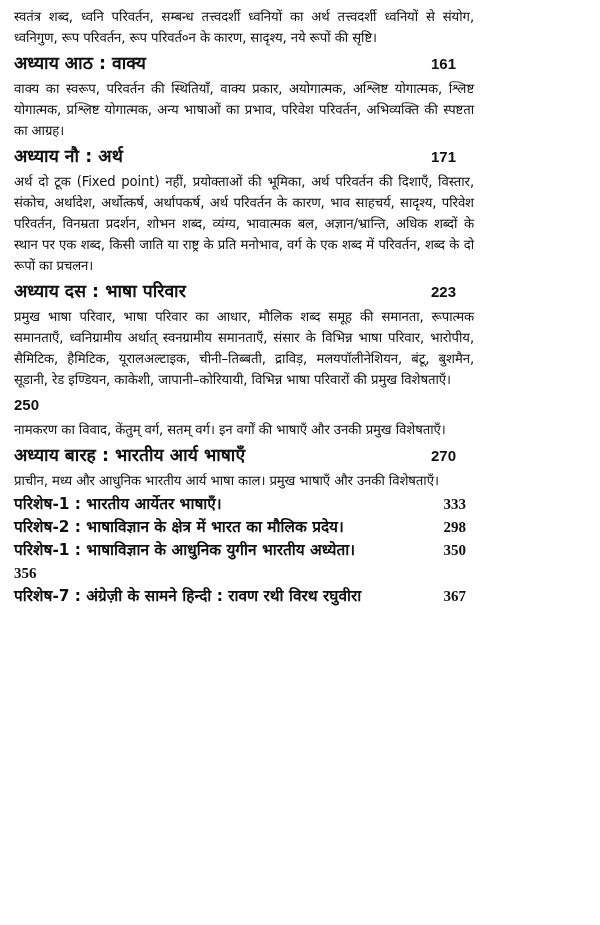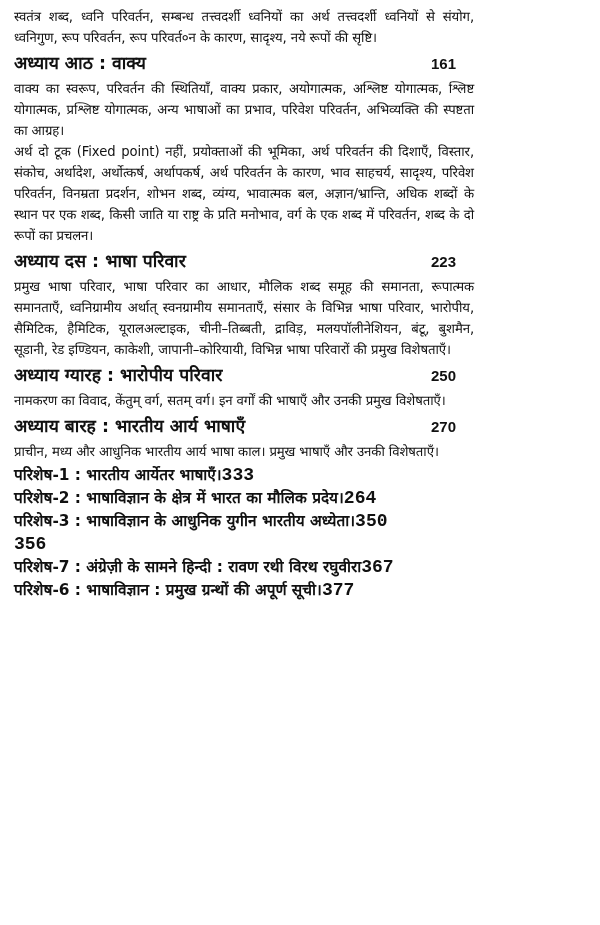--- a/index.html
+++ b/index.html
@@ -13,88 +13,87 @@
     font-size: 13.2px; line-height: 21px; text-align: justify;
     margin: 0; letter-spacing: -0.1px;
   }
   .heading {
     display: flex; justify-content: space-between; align-items: baseline;
     font-weight: bold; font-size: 17.5px; line-height: 28px;
     margin: 1px 16px 0 0; padding-right: 2px; gap: 12px;
   }
   .heading .num { font-family: "Liberation Sans", sans-serif; font-size: 15px; }
   .appx {
-    display: flex; align-items: baseline;
+    display: flex; justify-content: space-between; align-items: baseline;
     font-weight: bold; font-size: 15.4px; line-height: 23px; padding-right: 8px;
   }
-  .appx .num { font-family: Liberation Mono, monospace; font-size: 18px; }
+  .appx .num { font-family: Liberation Serif, serif; font-size: 15px; }
   .appx-list { margin-top: 2px; }
 </style>
 </head>
 <body>
 
 <div class="page">
 
   <p class="para">स्वतंत्र शब्द, ध्वनि परिवर्तन, सम्बन्ध तत्त्वदर्शी ध्वनियों का अर्थ तत्त्वदर्शी ध्वनियों से संयोग, ध्वनिगुण, रूप परिवर्तन, रूप परिवर्त०न के कारण, सादृश्य, नये रूपों की सृष्टि।</p>
 
   <div>
     <div class="heading">
       <span>अध्याय आठ : वाक्य</span>
       <span class="num">161</span>
     </div>
     <p class="para">वाक्य का स्वरूप, परिवर्तन की स्थितियाँ, वाक्य प्रकार, अयोगात्मक, अश्लिष्ट योगात्मक, श्लिष्ट योगात्मक, प्रश्लिष्ट योगात्मक, अन्य भाषाओं का प्रभाव, परिवेश परिवर्तन, अभिव्यक्ति की स्पष्टता का आग्रह।</p>
   </div>
 
   <div>
+    <div class="heading">
+      <span>अध्याय नौ : अर्थ</span>
+      <span class="num">171</span>
+    </div>
     <p class="para">अर्थ दो टूक (Fixed point) नहीं, प्रयोक्ताओं की भूमिका, अर्थ परिवर्तन की दिशाएँ, विस्तार, संकोच, अर्थादेश, अर्थोत्कर्ष, अर्थापकर्ष, अर्थ परिवर्तन के कारण, भाव साहचर्य, सादृश्य, परिवेश परिवर्तन, विनम्रता प्रदर्शन, शोभन शब्द, व्यंग्य, भावात्मक बल, अज्ञान/भ्रान्ति, अधिक शब्दों के स्थान पर एक शब्द, किसी जाति या राष्ट्र के प्रति मनोभाव, वर्ग के एक शब्द में परिवर्तन, शब्द के दो रूपों का प्रचलन।</p>
   </div>
 
   <div>
     <div class="heading">
       <span>अध्याय दस : भाषा परिवार</span>
       <span class="num">223</span>
     </div>
     <p class="para">प्रमुख भाषा परिवार, भाषा परिवार का आधार, मौलिक शब्द समूह की समानता, रूपात्मक समानताएँ, ध्वनिग्रामीय अर्थात् स्वनग्रामीय समानताएँ, संसार के विभिन्न भाषा परिवार, भारोपीय, सैमिटिक, हैमिटिक, यूरालअल्टाइक, चीनी–तिब्बती, द्राविड़, मलयपॉलीनेशियन, बंटू, बुशमैन, सूडानी, रेड इण्डियन, काकेशी, जापानी–कोरियायी, विभिन्न भाषा परिवारों की प्रमुख विशेषताएँ।</p>
   </div>
 
   <div>
     <div class="heading">
-      <span>अध्याय ग्यारह  : भारोपीय परिवार</span>
       <span class="num">250</span>
     </div>
     <p class="para">नामकरण का विवाद, केंतुम् वर्ग, सतम् वर्ग। इन वर्गों की भाषाएँ और उनकी प्रमुख विशेषताएँ।</p>
   </div>
 
   <div>
     <div class="heading">
       <span>अध्याय बारह : भारतीय आर्य भाषाएँ</span>
       <span class="num">270</span>
     </div>
     <p class="para">प्राचीन, मध्य और आधुनिक भारतीय आर्य भाषा काल। प्रमुख भाषाएँ और उनकी विशेषताएँ।</p>
   </div>
 
   <div class="appx-list">
     <div class="appx">
       <span>परिशेष-1 : भारतीय आर्येतर भाषाएँ।</span>
       <span class="num">333</span>
     </div>
     <div class="appx">
       <span>परिशेष-2 : भाषाविज्ञान के क्षेत्र में भारत का मौलिक प्रदेय।</span>
-      <span class="num">264</span>
+      <span class="num">298</span>
     </div>
     <div class="appx">
-      <span>परिशेष-3 : भाषाविज्ञान के आधुनिक युगीन भारतीय अध्येता।</span>
+      <span>परिशेष-1 : भाषाविज्ञान के आधुनिक युगीन भारतीय अध्येता।</span>
       <span class="num">350</span>
     </div>
     <div class="appx">
       <span class="num">356</span>
     </div>
     <div class="appx">
       <span>परिशेष-7 : अंग्रेज़ी के सामने हिन्दी : रावण रथी विरथ रघुवीरा</span>
       <span class="num">367</span>
     </div>
-    <div class="appx">
-      <span>परिशेष-6 : भाषाविज्ञान : प्रमुख ग्रन्थों की अपूर्ण सूची।</span>
-      <span class="num">377</span>
-    </div>
   </div>
 
 </div>
 
 </body></html>

